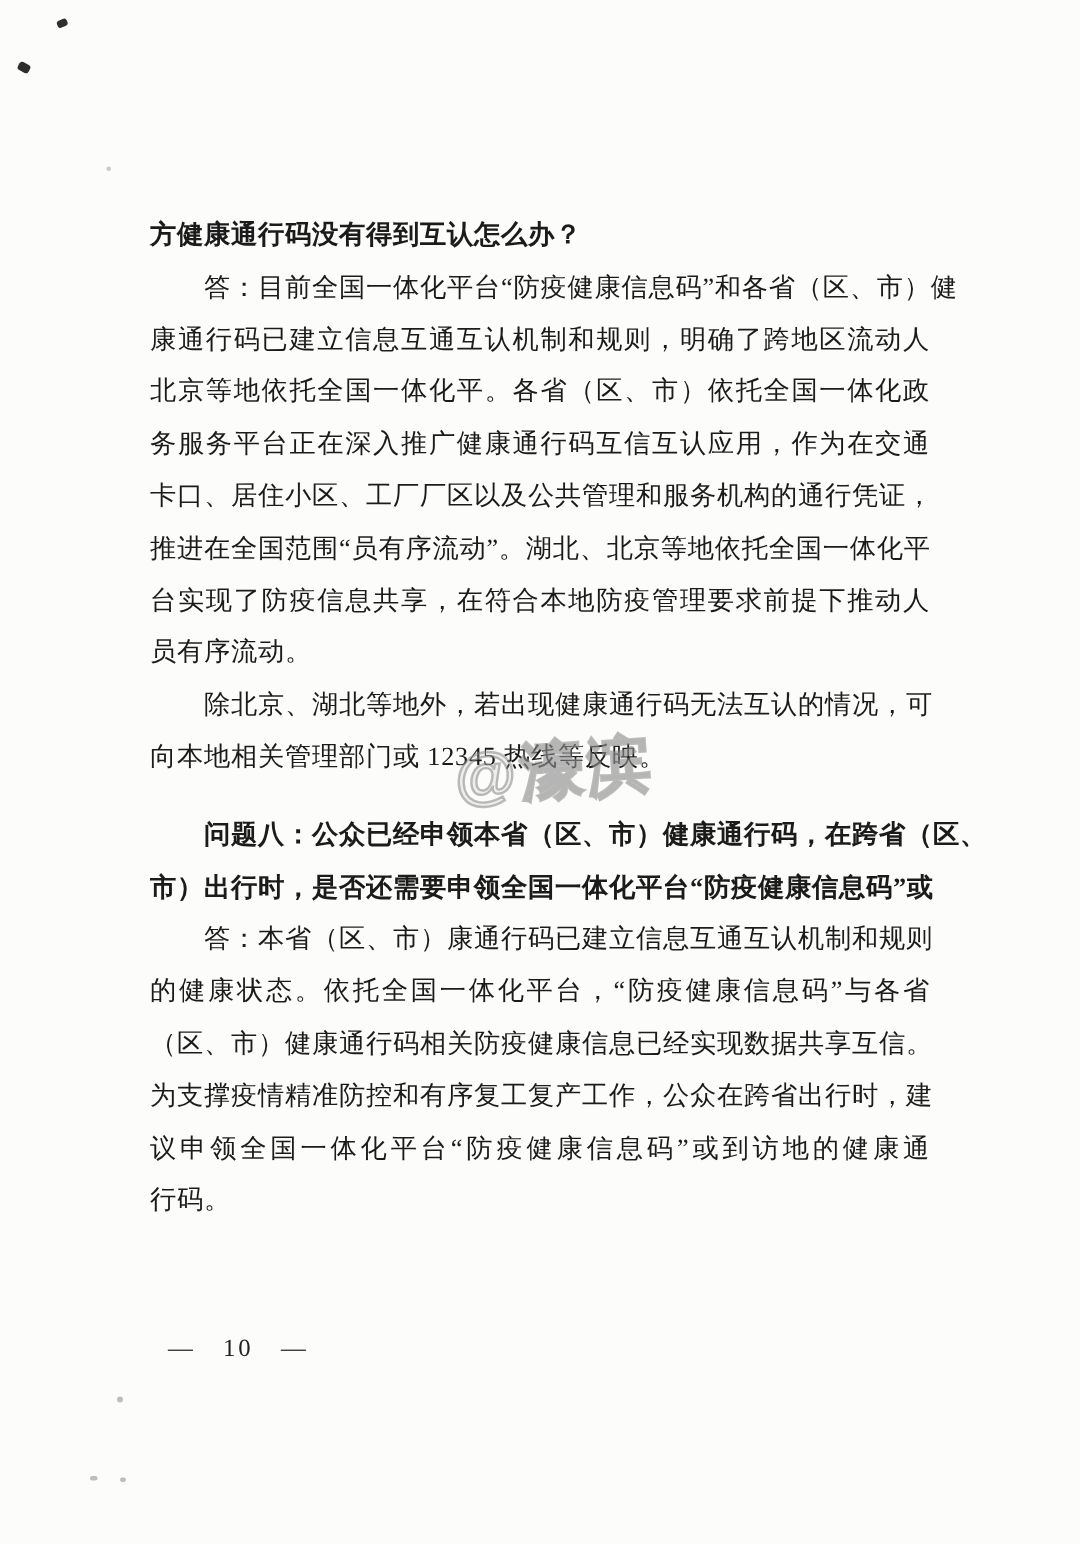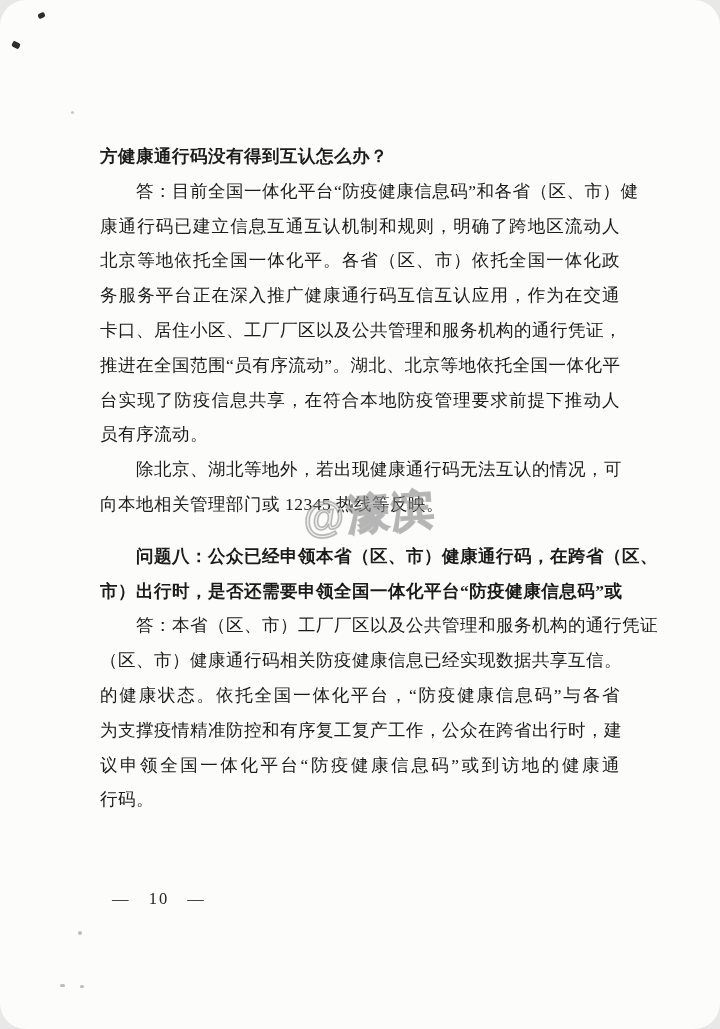--- a/index.html
+++ b/index.html
@@ -8,21 +8,20 @@
     background: #e8e8e8;
   }
   .page {
     position: relative;
     width: 720px;
     height: 1029px;
     background: #fcfcfa;
     overflow: hidden;
     font-family: "Liberation Serif", "DejaVu Serif", serif;
     color: #1b1b1b;
-    border-radius: 26px;
   }
   .content {
     position: absolute;
     left: 100px;
     top: 139px;
     width: 520px;
   }
   .line {
     display: block;
     height: 34.8px;
@@ -98,23 +97,23 @@
     <div class="line fill">北京等地依托全国一体化平。各省（区、市）依托全国一体化政</div>
     <div class="line fill">务服务平台正在深入推广健康通行码互信互认应用，作为在交通</div>
     <div class="line fill">卡口、居住小区、工厂厂区以及公共管理和服务机构的通行凭证，</div>
     <div class="line fill">推进在全国范围“员有序流动”。湖北、北京等地依托全国一体化平</div>
     <div class="line fill">台实现了防疫信息共享，在符合本地防疫管理要求前提下推动人</div>
     <div class="line">员有序流动。</div>
     <div class="line ind fill">除北京、湖北等地外，若出现健康通行码无法互认的情况，可</div>
     <div class="line">向本地相关管理部门或 12345 热线等反映。</div>
     <div class="line q ind fill gap">问题八：公众已经申领本省（区、市）健康通行码，在跨省（区、</div>
     <div class="line q fill">市）出行时，是否还需要申领全国一体化平台“防疫健康信息码”或</div>
-    <div class="line ind fill">答：本省（区、市）工厂厂区以及公共管理和服务机构的通行凭证</div>
+    <div class="line ind fill">答：本省（区、市）康通行码已建立信息互通互认机制和规则</div>
+    <div class="line fill">的健康状态。依托全国一体化平台，“防疫健康信息码”与各省</div>
     <div class="line fill">（区、市）健康通行码相关防疫健康信息已经实现数据共享互信。</div>
-    <div class="line fill">的健康状态。依托全国一体化平台，“防疫健康信息码”与各省</div>
     <div class="line fill">为支撑疫情精准防控和有序复工复产工作，公众在跨省出行时，建</div>
     <div class="line fill">议申领全国一体化平台“防疫健康信息码”或到访地的健康通</div>
     <div class="line">行码。</div>
   </div>
 
   <div class="watermark">@濠滨</div>
 
   <div class="page-number">— 10 —</div>
 
 </div>

